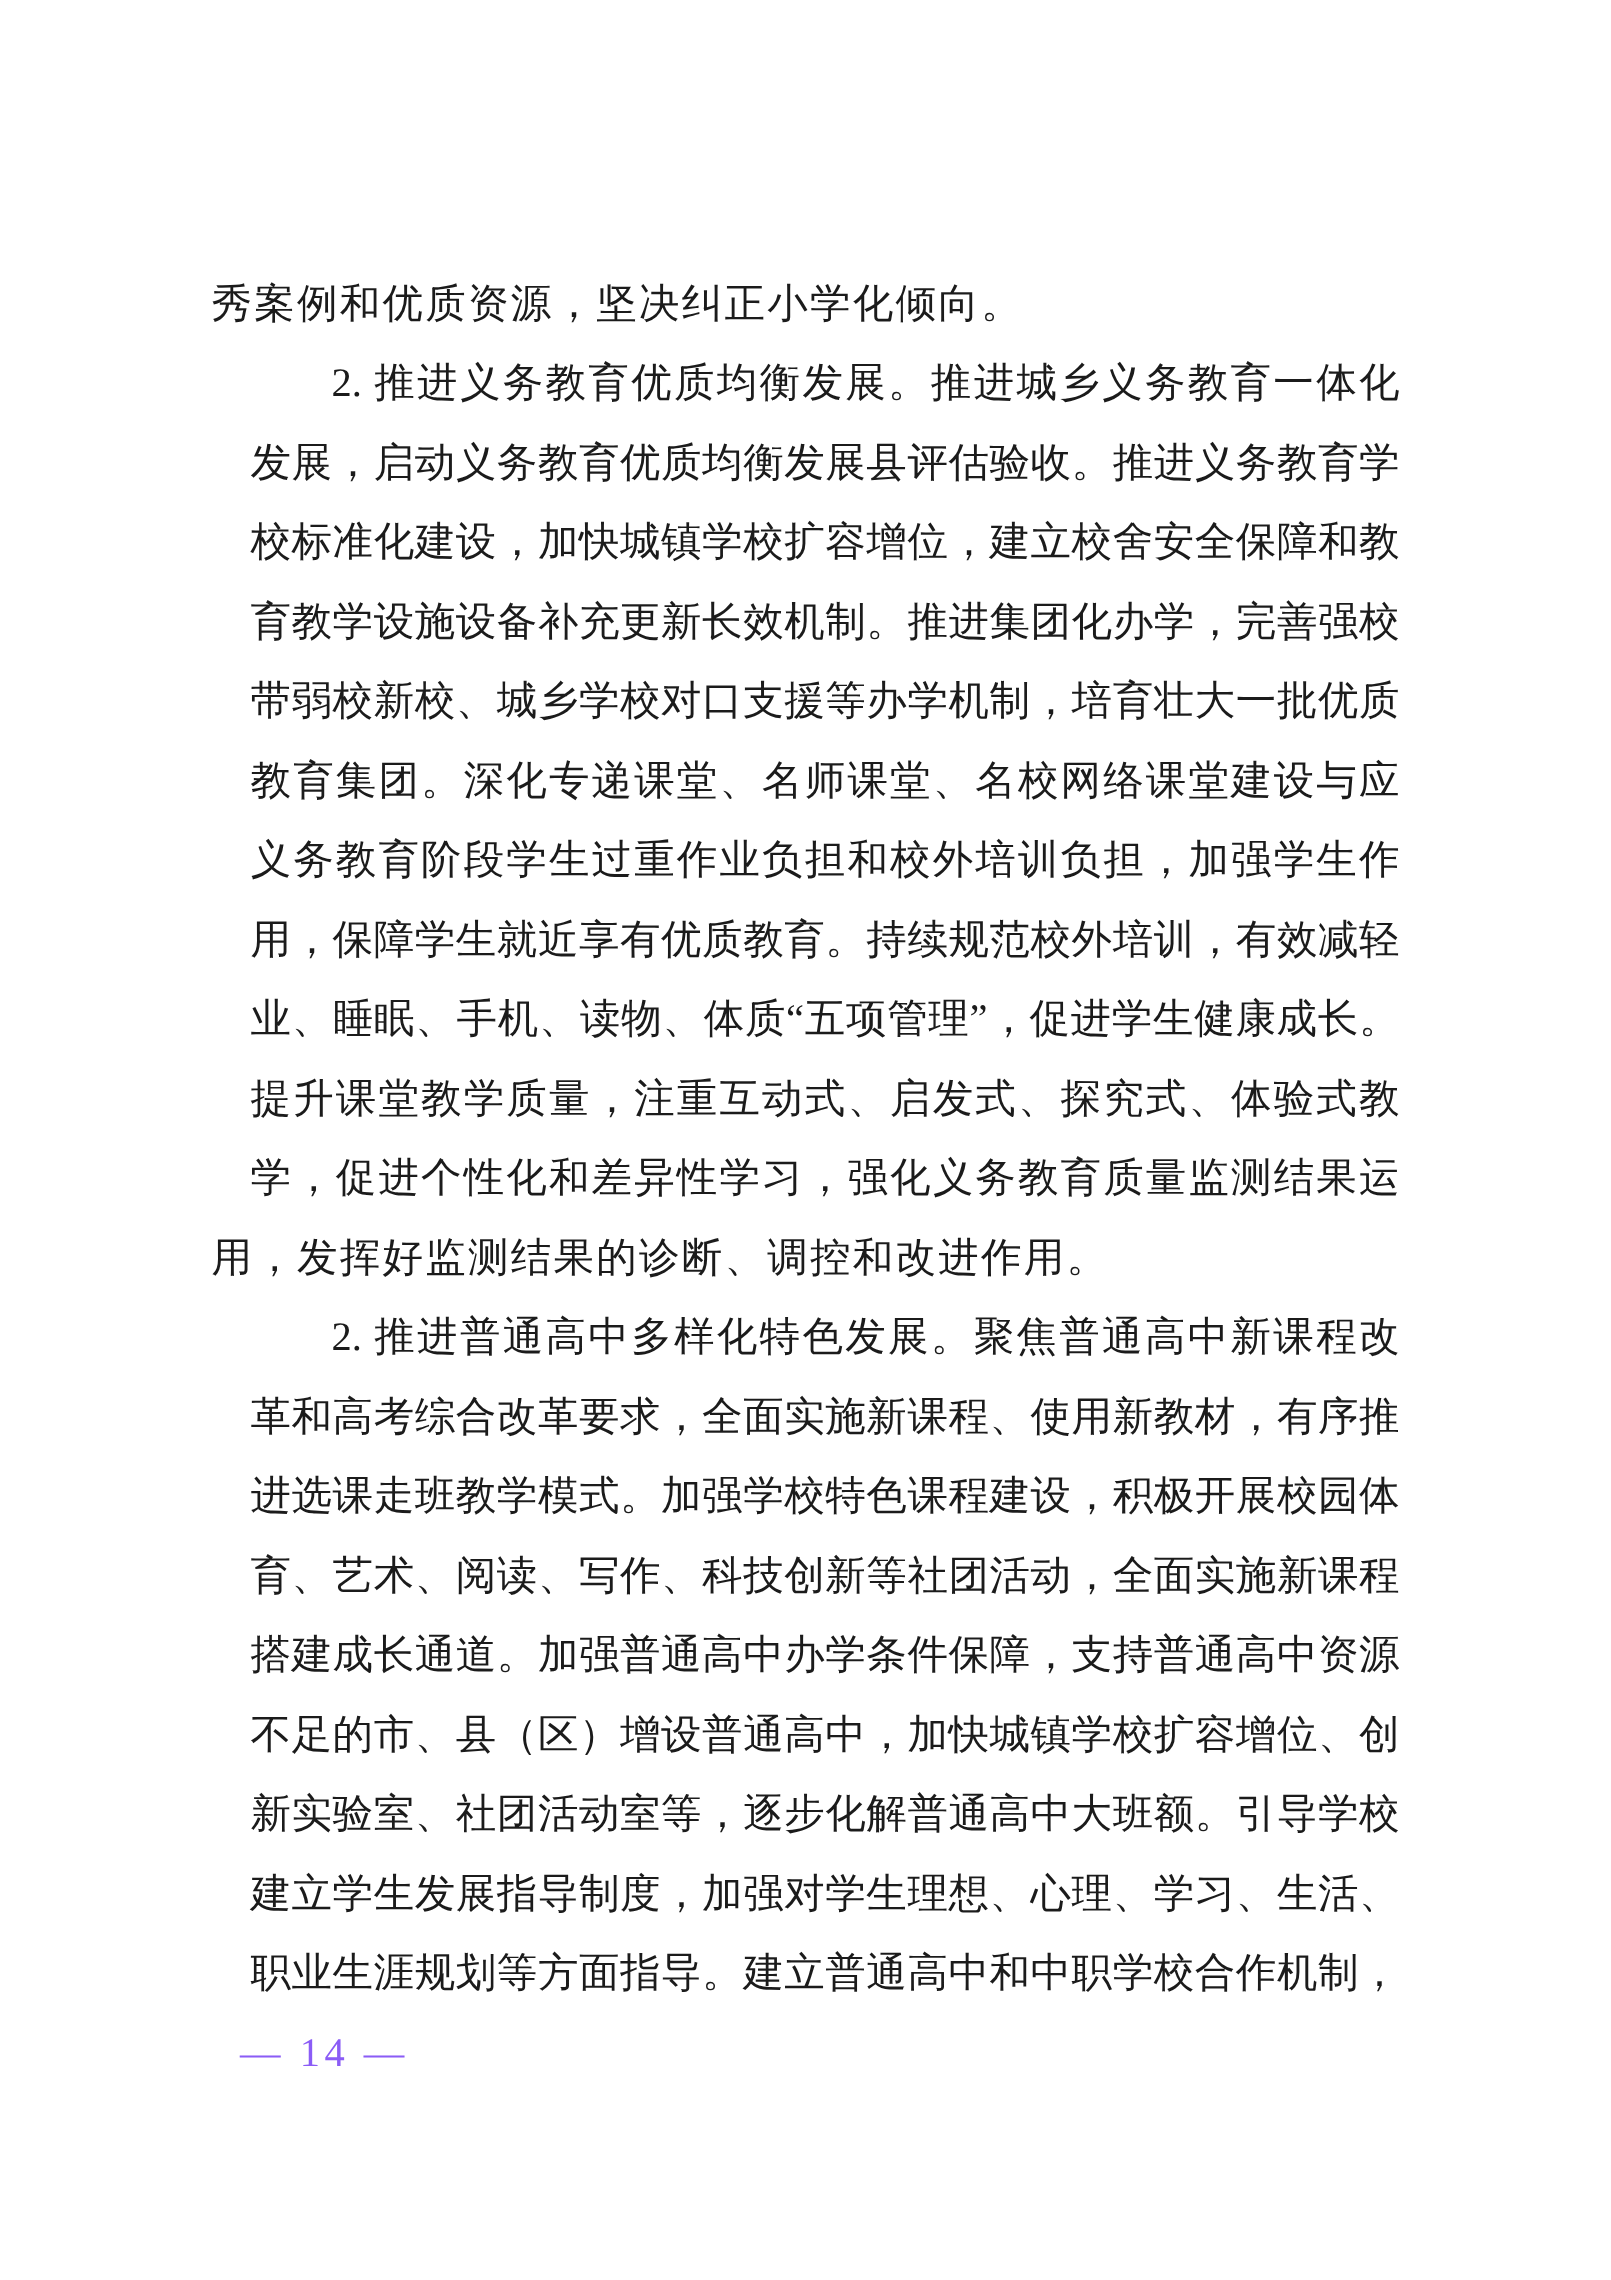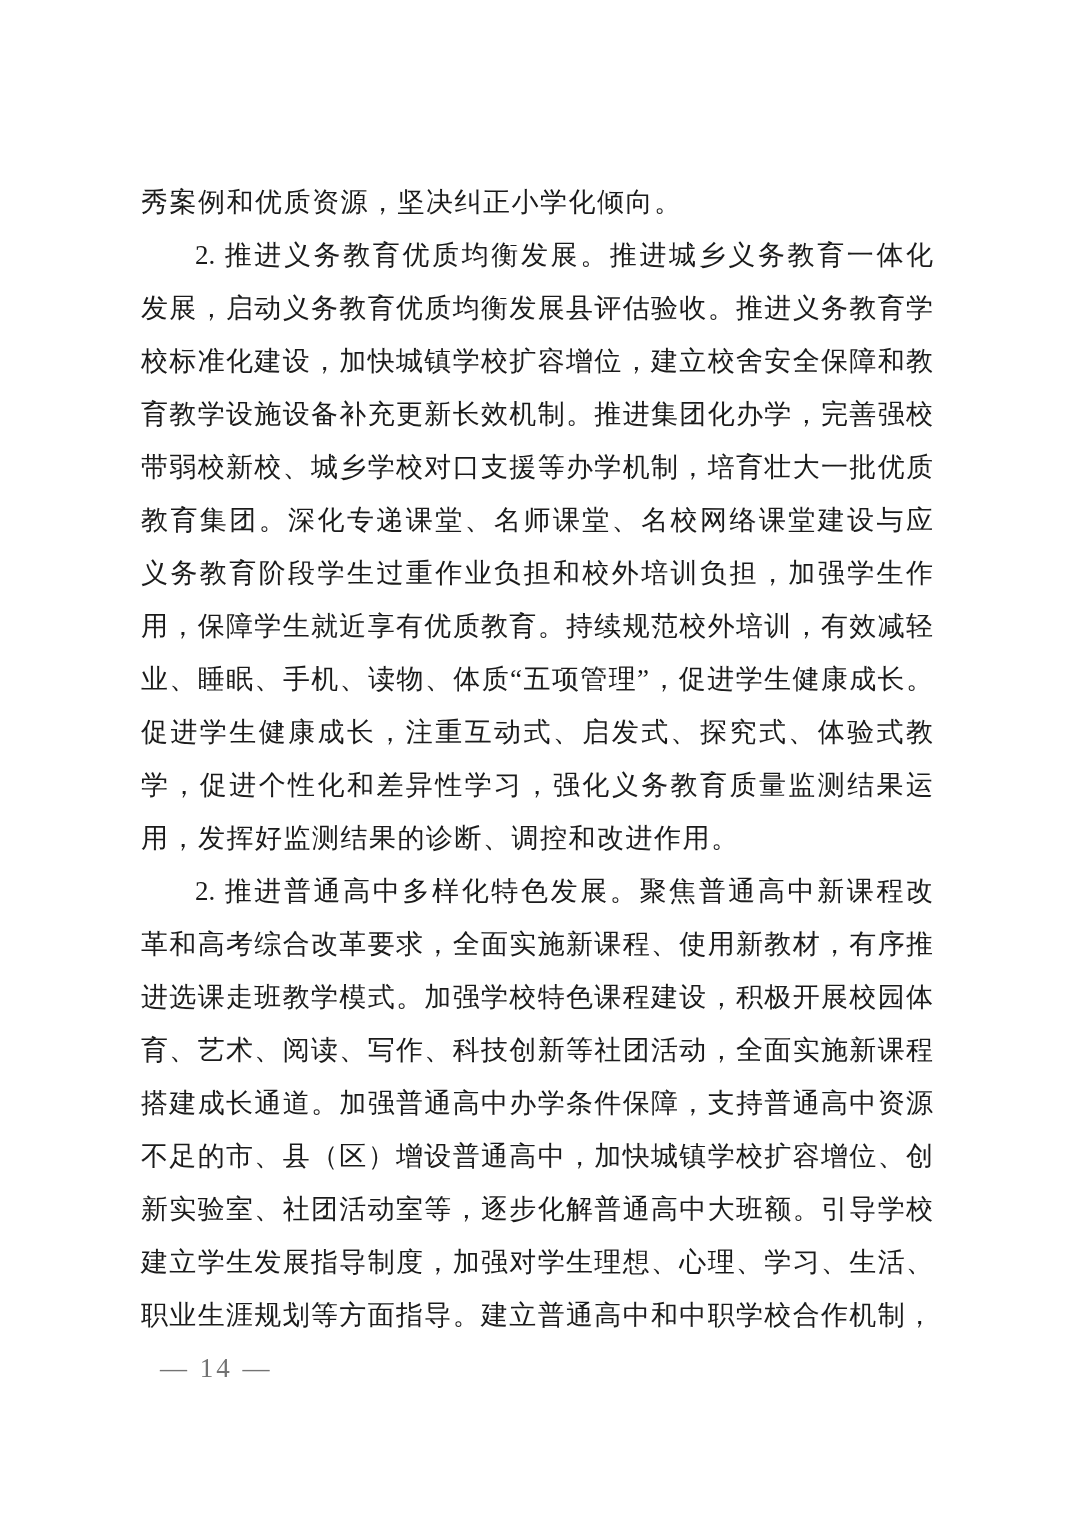--- a/index.html
+++ b/index.html
@@ -27,53 +27,54 @@
     color: #1b1b1b;
     white-space: nowrap;
     letter-spacing: 1.5px; 
   }
   .line.justify {
     white-space: normal;
     letter-spacing: 0;
     text-align: justify;
     text-align-last: justify;
     text-justify: inter-character;
+    margin-left: 26px;
   }
   .line.indent {
     text-indent: 54px;
   }
   .page-footer {
     position: absolute;
     left: 160px;
     top: 1345px;
     height: 46px;
     line-height: 46px;
     font-size: 27px;
-    color: #737373;
+    color: #8b5cf6;
     letter-spacing: 3px;
   }
 </style>
 </head>
 <body>
 
 <div class="page" style="background: rgb(255, 255, 255);">
 
   <div class="doc-body" style="color: rgb(27, 27, 27);">
 
   <div class="line">秀案例和优质资源，坚决纠正小学化倾向。</div>
       <div class="line indent justify">2. 推进义务教育优质均衡发展。推进城乡义务教育一体化</div>
       <div class="line justify">发展，启动义务教育优质均衡发展县评估验收。推进义务教育学</div>
       <div class="line justify">校标准化建设，加快城镇学校扩容增位，建立校舍安全保障和教</div>
       <div class="line justify">育教学设施设备补充更新长效机制。推进集团化办学，完善强校</div>
       <div class="line justify">带弱校新校、城乡学校对口支援等办学机制，培育壮大一批优质</div>
       <div class="line justify">教育集团。深化专递课堂、名师课堂、名校网络课堂建设与应</div>
       <div class="line justify">义务教育阶段学生过重作业负担和校外培训负担，加强学生作</div>
       <div class="line justify">用，保障学生就近享有优质教育。持续规范校外培训，有效减轻</div>
       <div class="line justify">业、睡眠、手机、读物、体质“五项管理”，促进学生健康成长。</div>
-      <div class="line justify">促进学生健康成长，注重互动式、启发式、探究式、体验式教</div>
+      <div class="line justify">提升课堂教学质量，注重互动式、启发式、探究式、体验式教</div>
       <div class="line justify">学，促进个性化和差异性学习，强化义务教育质量监测结果运</div>
       <div class="line">用，发挥好监测结果的诊断、调控和改进作用。</div>
       <div class="line indent justify">2. 推进普通高中多样化特色发展。聚焦普通高中新课程改</div>
       <div class="line justify">革和高考综合改革要求，全面实施新课程、使用新教材，有序推</div>
       <div class="line justify">进选课走班教学模式。加强学校特色课程建设，积极开展校园体</div>
       <div class="line justify">育、艺术、阅读、写作、科技创新等社团活动，全面实施新课程</div>
       <div class="line justify">搭建成长通道。加强普通高中办学条件保障，支持普通高中资源</div>
       <div class="line justify">不足的市、县（区）增设普通高中，加快城镇学校扩容增位、创</div>
       <div class="line justify">新实验室、社团活动室等，逐步化解普通高中大班额。引导学校</div>
       <div class="line justify">建立学生发展指导制度，加强对学生理想、心理、学习、生活、</div>

